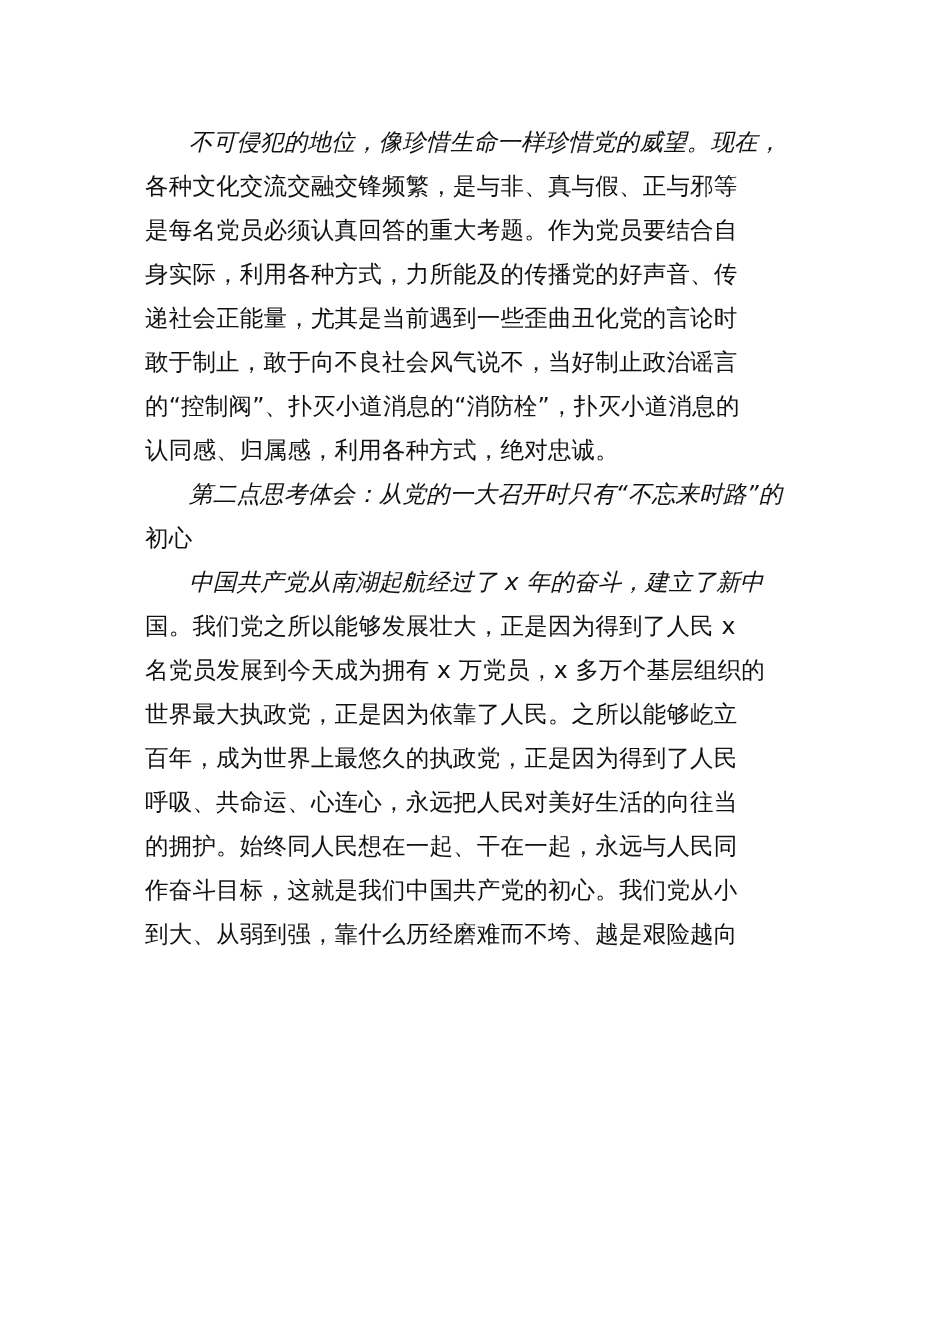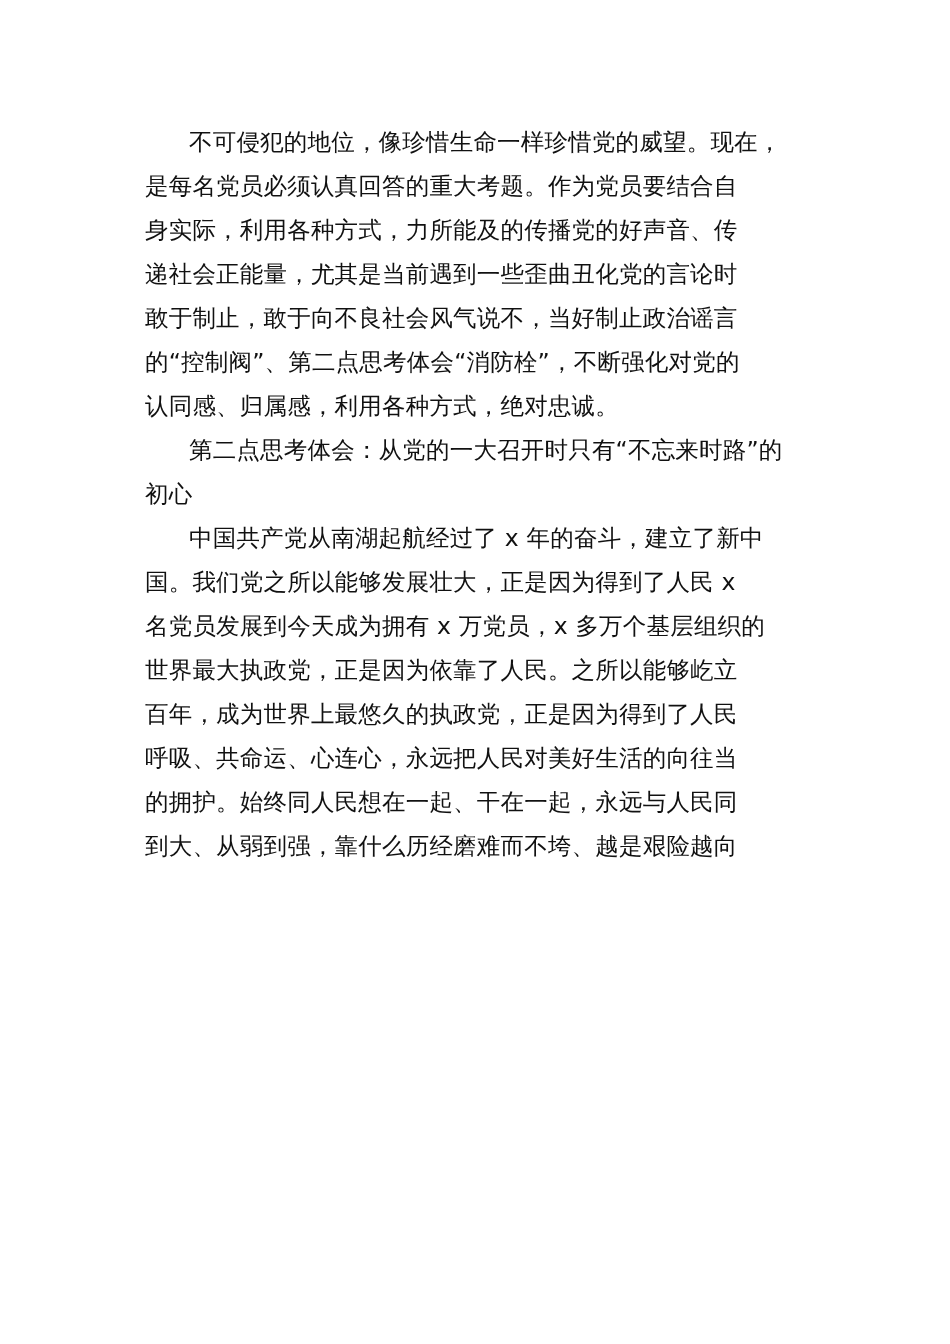--- a/index.html
+++ b/index.html
@@ -3,36 +3,38 @@
 <meta charset="utf-8">
 <style>
   html, body { margin: 0; padding: 0; background: #ffffff; }
   body { width: 950px; height: 1344px; position: relative; overflow: hidden; }
   .page {
     position: absolute; left: 145px; top: 120px; width: 680px;
     font-family: "DejaVu Sans", "Liberation Sans", sans-serif;
     font-size: 23.5px; color: #111111; line-height: 44px; letter-spacing: 0.2px;
   }
   .line { display: block; white-space: nowrap; height: 44px; }
-  .indent { padding-left: 44px; }
+  .indent { padding-left: 44px; font-style: italic; }
 </style>
 </head>
 <body>
 
 <div class="page">
   <span class="line indent">不可侵犯的地位，像珍惜生命一样珍惜党的威望。现在，</span>
+  <span class="line">各种文化交流交融交锋频繁，是与非、真与假、正与邪等</span>
   <span class="line">是每名党员必须认真回答的重大考题。作为党员要结合自</span>
   <span class="line">身实际，利用各种方式，力所能及的传播党的好声音、传</span>
   <span class="line">递社会正能量，尤其是当前遇到一些歪曲丑化党的言论时</span>
   <span class="line">敢于制止，敢于向不良社会风气说不，当好制止政治谣言</span>
-  <span class="line">的“控制阀”、第二点思考体会“消防栓”，不断强化对党的</span>
+  <span class="line">的“控制阀”、扑灭小道消息的“消防栓”，扑灭小道消息的</span>
   <span class="line">认同感、归属感，利用各种方式，绝对忠诚。</span>
   <span class="line indent">第二点思考体会：从党的一大召开时只有“不忘来时路”的</span>
   <span class="line">初心</span>
   <span class="line indent">中国共产党从南湖起航经过了 x 年的奋斗，建立了新中</span>
   <span class="line">国。我们党之所以能够发展壮大，正是因为得到了人民 x</span>
   <span class="line">名党员发展到今天成为拥有 x 万党员，x 多万个基层组织的</span>
   <span class="line">世界最大执政党，正是因为依靠了人民。之所以能够屹立</span>
   <span class="line">百年，成为世界上最悠久的执政党，正是因为得到了人民</span>
   <span class="line">呼吸、共命运、心连心，永远把人民对美好生活的向往当</span>
   <span class="line">的拥护。始终同人民想在一起、干在一起，永远与人民同</span>
+  <span class="line">作奋斗目标，这就是我们中国共产党的初心。我们党从小</span>
   <span class="line">到大、从弱到强，靠什么历经磨难而不垮、越是艰险越向</span>
 </div>
 
 </body></html>

